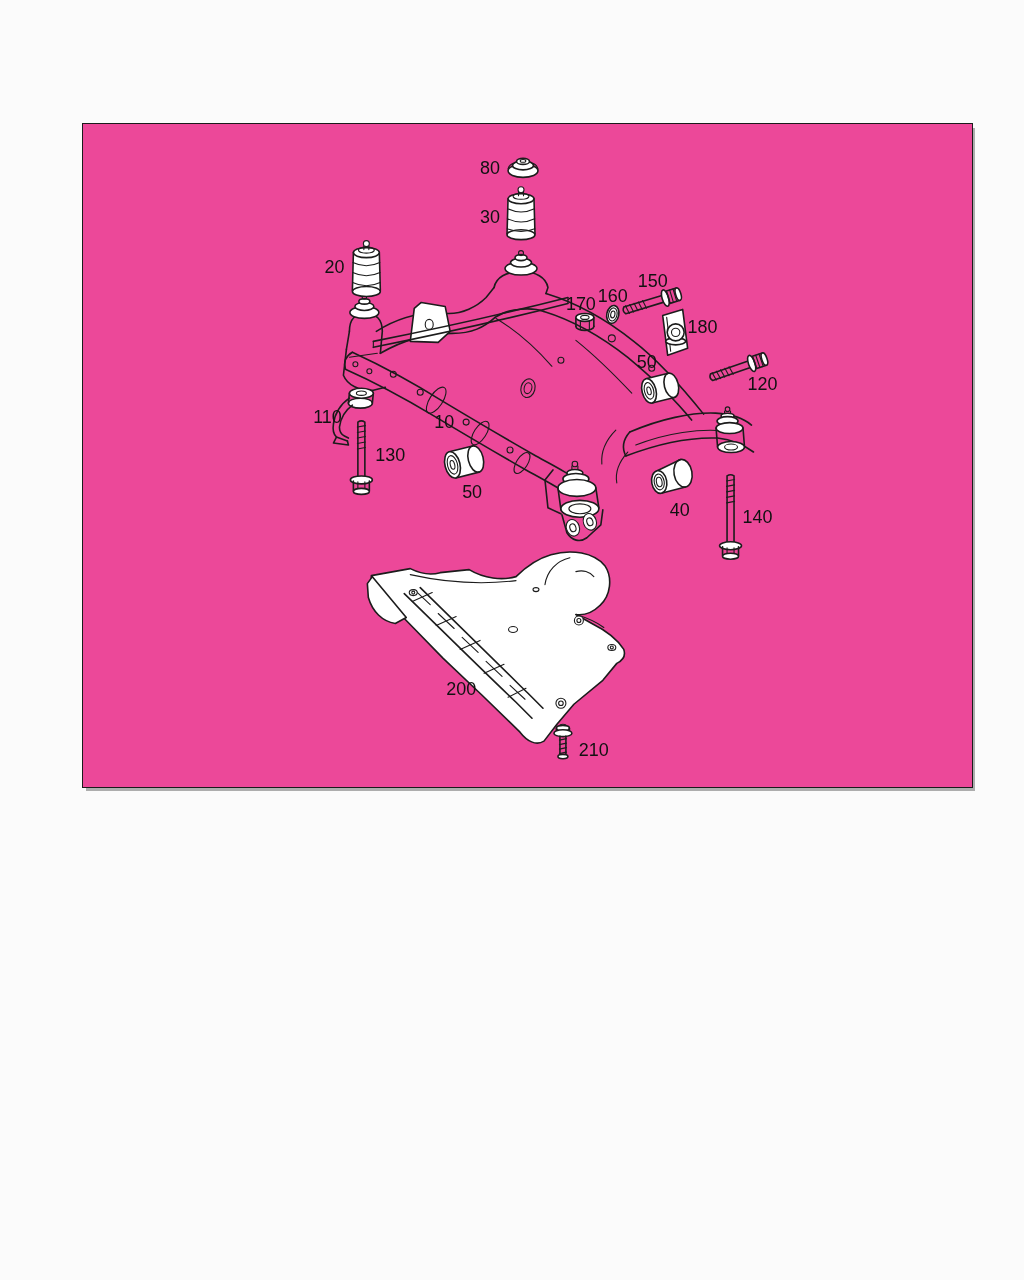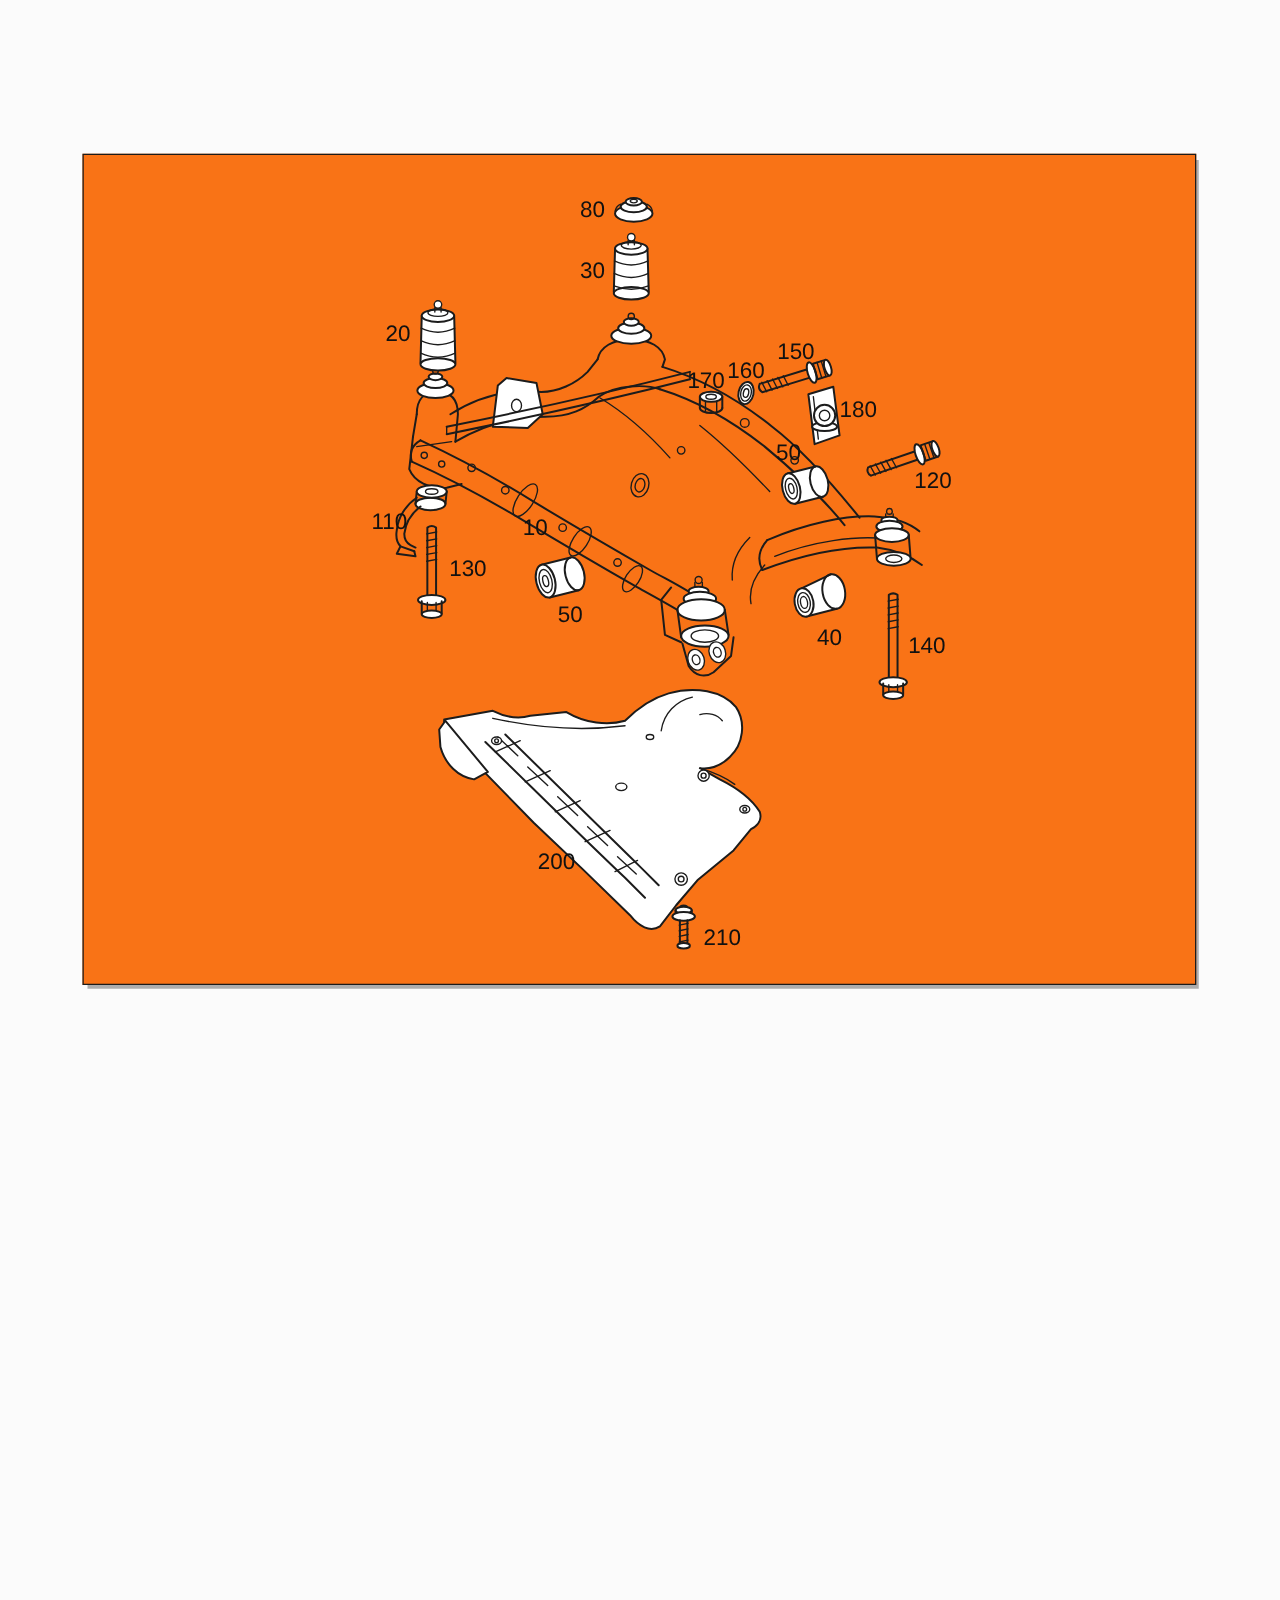--- a/index.html
+++ b/index.html
@@ -3,22 +3,22 @@
 <meta charset="utf-8">
 <style>
   html,body{margin:0;padding:0;}
   body{
     width:1024px;height:1280px;
     background:#fbfbfb;
     font-family:"Liberation Sans", sans-serif;
     position:relative;overflow:hidden;
   }
   .diagram-frame{
-    position:absolute;left:66px;top:123px;width:889px;height:663px;
-    background:#f97316;
+    position:absolute;left:82px;top:123px;width:889px;height:663px;
+    background:#ec4899;
     border:1.6px solid #1b1b1b;
     box-shadow:3px 4px 0 -1px rgba(110,110,110,.55);
   }
   .diagram-frame svg{display:block;width:100%;height:100%;}
   .ln{fill:none;stroke:#1c1c1c;stroke-width:1.6;stroke-linecap:round;stroke-linejoin:round;}
   .tn{fill:none;stroke:#1c1c1c;stroke-width:1.1;stroke-linecap:round;stroke-linejoin:round;}
   .w{fill:#ffffff;stroke:#1c1c1c;stroke-width:1.6;stroke-linejoin:round;}
   .wt{fill:#ffffff;stroke:#1c1c1c;stroke-width:1.1;stroke-linejoin:round;}
   .fill{fill:#ffffff;stroke:none;}
   .lbl{

